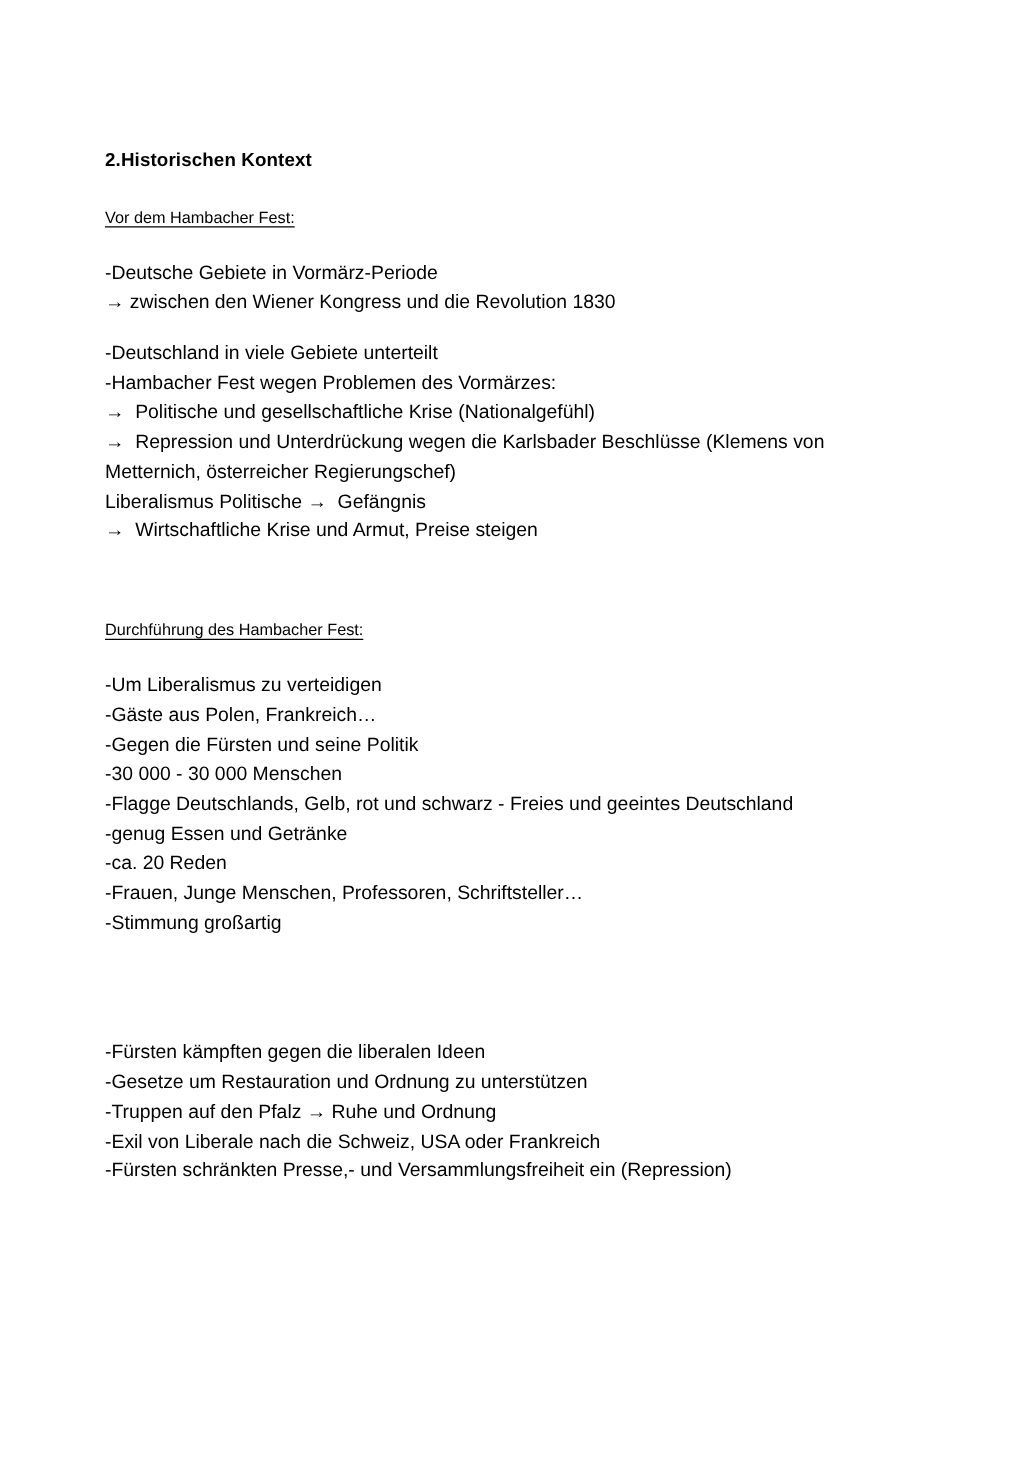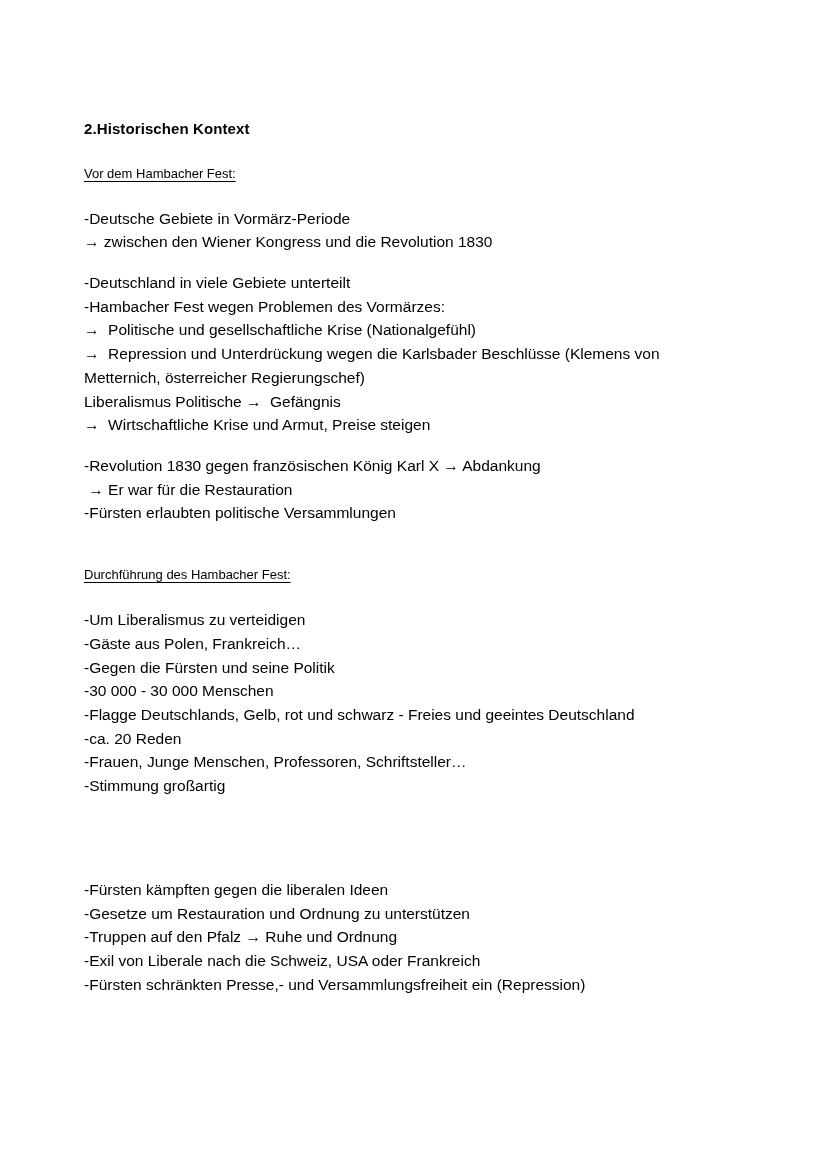--- a/index.html
+++ b/index.html
@@ -77,39 +77,35 @@
         <div class="line">-Deutschland in viele Gebiete unterteilt</div>
         <div class="line">-Hambacher Fest wegen Problemen des Vormärzes:</div>
         <div class="line">→  Politische und gesellschaftliche Krise (Nationalgefühl)</div>
         <div class="line">→  Repression und Unterdrückung wegen die Karlsbader Beschlüsse (Klemens von Metternich, österreicher Regierungschef)</div>
         <div class="line">Liberalismus Politische →  Gefängnis</div>
         <div class="line">→  Wirtschaftliche Krise und Armut, Preise steigen</div>
       </div>
 
       <div class="gap-sm"></div>
 
-      <div class="block">
-        <div class="line">-Revolution 1830 gegen französischen König Karl X → Abdankung</div>
-        <div class="line"> → Er war für die Restauration</div>
-        <div class="line">-Fürsten erlaubten politische Versammlungen</div>
-      </div>
     </div>
 
     <div class="gap-xl"></div>
 
     <div class="section">
       <div class="section-heading">Durchführung des Hambacher Fest:</div>
       <div class="gap-md"></div>
 
       <div class="block">
         <div class="line">-Um Liberalismus zu verteidigen</div>
         <div class="line">-Gäste aus Polen, Frankreich…</div>
         <div class="line">-Gegen die Fürsten und seine Politik</div>
         <div class="line">-30 000 - 30 000 Menschen</div>
         <div class="line">-Flagge Deutschlands, Gelb, rot und schwarz - Freies und geeintes Deutschland</div>
+        <div class="line">-genug Essen und Getränke</div>
         <div class="line">-ca. 20 Reden</div>
         <div class="line">-Frauen, Junge Menschen, Professoren, Schriftsteller…</div>
         <div class="line">-Stimmung großartig</div>
       </div>
     </div>
 
     <div class="gap-xl"></div>
     <div class="gap-sm"></div>
 
     <div class="section">

